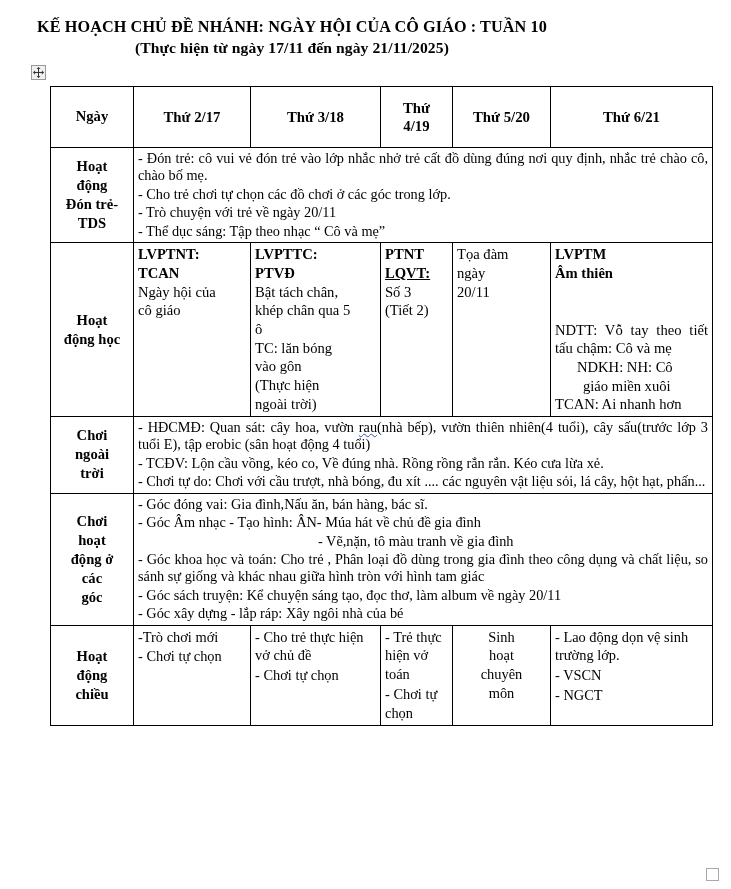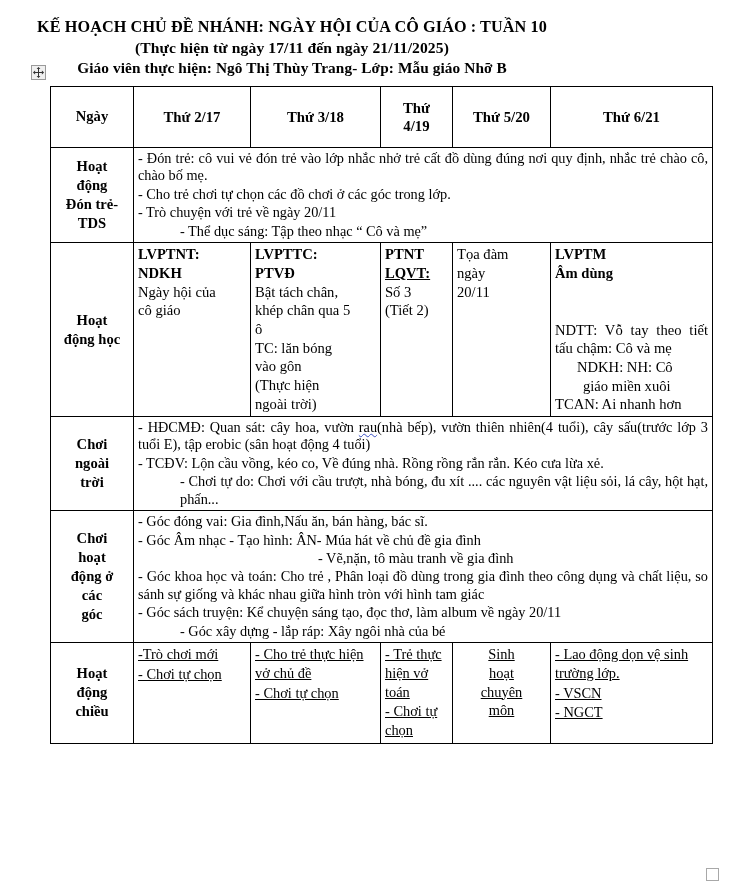--- a/index.html
+++ b/index.html
@@ -105,21 +105,21 @@
   .row-label {
     text-align: center;
     vertical-align: middle !important;
     font-weight: bold;
     font-size: 14.6px;
     line-height: 1.30;
   }
 
   
   .p { margin: 0 0 1px 0; }
-  .p.tight { margin-bottom: 0; margin-left: 42px; }
+  .p.tight { margin-bottom: 0; }
   b { font-weight: normal; }
 
   
   .hdh { text-align: left; font-size: 14.6px; line-height: 1.28; }
   .hdh .ttl { font-weight: bold; }
   .hdh .ttl.u { text-decoration: underline; }
   .hdh-left { text-align: left; }
   .hdh-left .just { text-align: justify; text-justify: inter-word; margin-top: 38px; }
   .indent-1 { padding-left: 22px; }
   .indent-2 { padding-left: 28px; }
@@ -129,32 +129,31 @@
   .squiggle {
     text-decoration: underline;
     text-decoration-style: wavy;
     text-decoration-color: #3b4fc4;
     text-decoration-thickness: 1px;
   }
 
   .right-ind { padding-left: 180px; }
 
   
-  .pm { font-size: 14.4px; line-height: 1.30; text-decoration: underline; }
+  .pm { font-size: 14.4px; line-height: 1.30; }
   .pm-center { text-align: center; }
 </style>
 </head>
 <body>
 
 <div class="page">
 
   <div class="doc-heading">
     <div class="heading-line l1">KẾ HOẠCH CHỦ ĐỀ NHÁNH: NGÀY HỘI CỦA CÔ GIÁO : TUẦN 10</div>
     <div class="heading-line l2">(Thực hiện từ ngày 17/11 đến ngày 21/11/2025)</div>
-    <div class="heading-line l3">Giáo viên thực  hiện: Ngô Thị Thùy Trang- Lớp: Mẫu giáo Nhỡ B</div>
   </div>
 
   <div class="move-handle">
     <svg width="11" height="11" viewBox="0 0 11 11" aria-hidden="true">
       <g stroke="#333" stroke-width="1" fill="none">
         <line x1="5.5" y1="0.8" x2="5.5" y2="10.2"></line>
         <line x1="0.8" y1="5.5" x2="10.2" y2="5.5"></line>
       </g>
       <g fill="#333">
         <polygon points="5.5,0 3.6,2.1 7.4,2.1"></polygon>
@@ -206,21 +205,21 @@
       </tr>
 
       <tr>
         <td class="row-label">
           <div>Hoạt</div>
           <div>động học</div>
         </td>
 
         <td class="hdh">
           <div class="ttl">LVPTNT:</div>
-          <div class="ttl">NDKH</div>
+          <div class="ttl">TCAN</div>
           <div>Ngày hội của</div>
           <div>cô giáo</div>
         </td>
 
         <td class="hdh">
           <div class="ttl">LVPTTC:</div>
           <div class="ttl">PTVĐ</div>
           <div>Bật tách chân,</div>
           <div>khép chân qua 5</div>
           <div>ô</div>
@@ -238,21 +237,21 @@
         </td>
 
         <td class="hdh">
           <div>Tọa đàm</div>
           <div>ngày</div>
           <div>20/11</div>
         </td>
 
         <td class="hdh hdh-left">
           <div class="ttl">LVPTM</div>
-          <div class="ttl">Âm dùng</div>
+          <div class="ttl">Âm thiên</div>
           <div class="just">NDTT: Vỗ tay theo tiết tấu chậm: Cô và mẹ</div>
           <div class="indent-1">NDKH: NH: Cô</div>
           <div class="indent-2">giáo miền xuôi</div>
           <div>TCAN: Ai nhanh hơn</div>
         </td>
       </tr>
 
       <tr>
         <td class="row-label">
           <div>Chơi</div>

